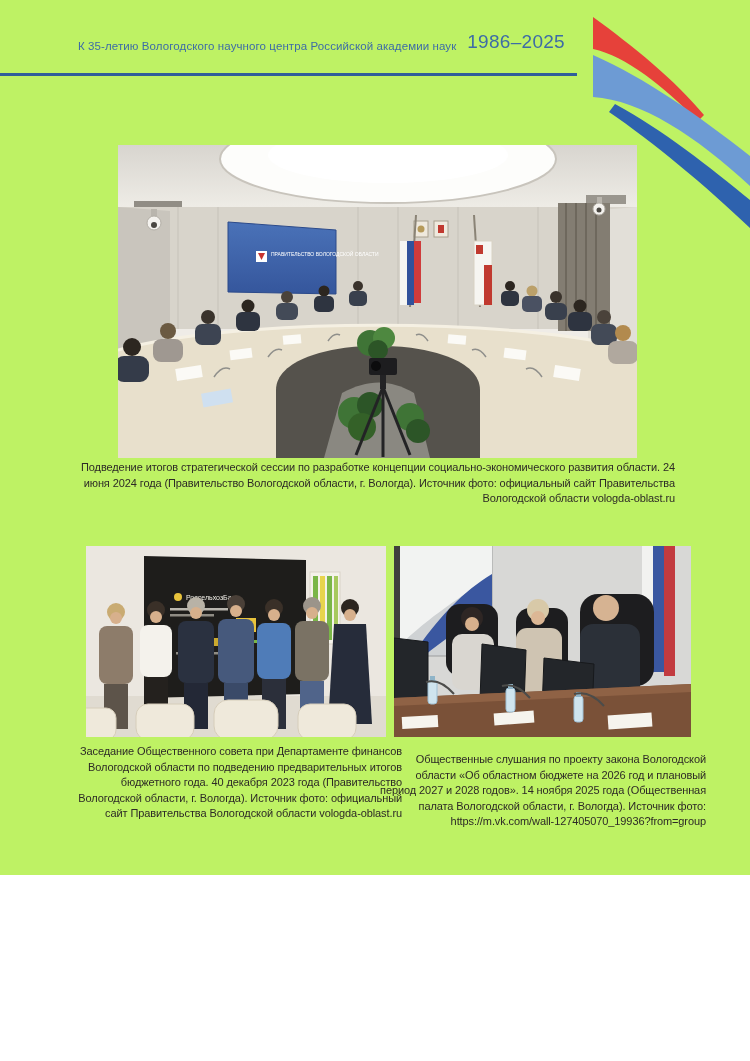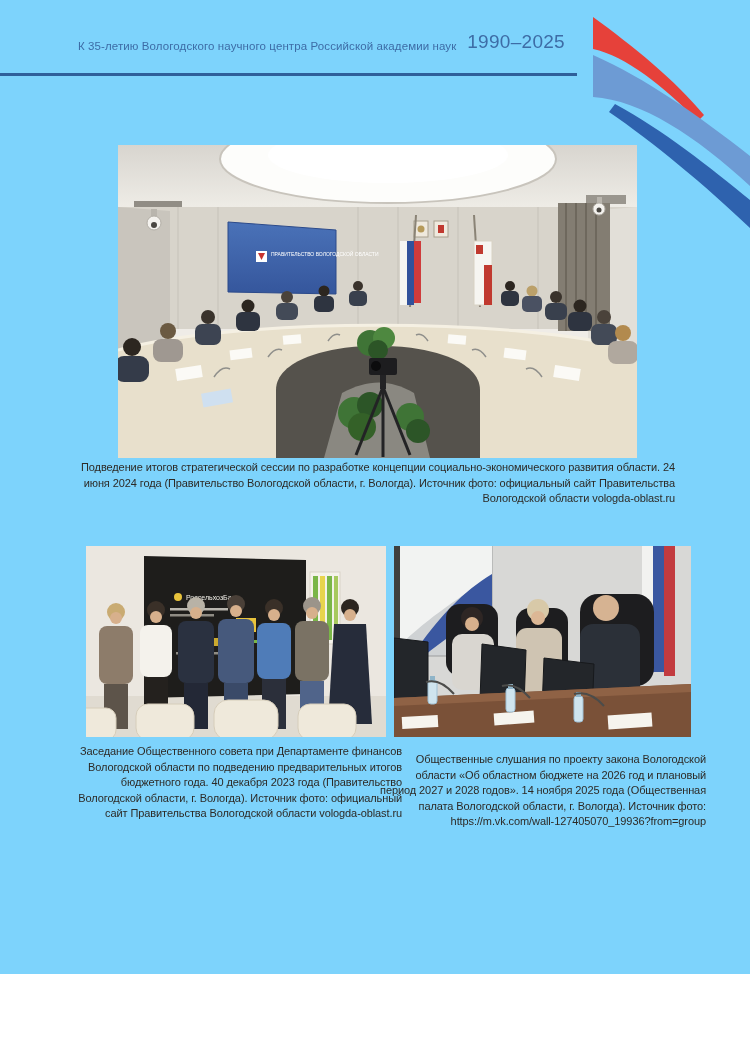--- a/index.html
+++ b/index.html
@@ -1,19 +1,19 @@
 <!DOCTYPE html>
 <html><head>
 <meta charset="utf-8">
 <style>
   html,body{margin:0;padding:0;background:#ffffff;}
   .page{
     position:relative;
-    width:750px;height:974px;
-    background:#7dd3fc;
+    width:750px;height:875px;
+    background:#bef264;
     overflow:hidden;
     font-family:"Liberation Sans", sans-serif;
   }
   
   .header-title{
     position:absolute;left:78px;top:40px;
     font-size:11.5px;letter-spacing:.1px;
     color:#3d6ca6;
   }
   .header-years{
@@ -60,21 +60,21 @@
     font-size:14.5px;color:#4a688f;font-style:italic;
     margin-left:44px;
   }
 </style>
 </head>
 <body>
 
 <div class="page">
 
   <div class="header-title">К 35-летию Вологодского научного центра Российской академии наук</div>
-  <div class="header-years">1990–2025</div>
+  <div class="header-years">1986–2025</div>
   <div class="header-rule"></div>
 
   <svg class="ribbon" viewBox="0 0 157 235" aria-hidden="true">
     <path d="M0,17 C40,46 82,80 111,115 L105,121 C70,86 33,56 0,49 Z" fill="#e6413a"></path>
     <path d="M0,55 C52,78 105,115 157,156 L157,186 C103,136 48,100 0,97 Z" fill="#6d9bd4"></path>
     <path d="M22,104 C70,130 118,168 157,200 L157,228 C112,185 60,142 16,112 Z" fill="#2e62ae"></path>
   </svg>
 
   <figure class="fig fig-large">
     <svg width="519" height="313" viewBox="0 0 519 313" preserveAspectRatio="none">

